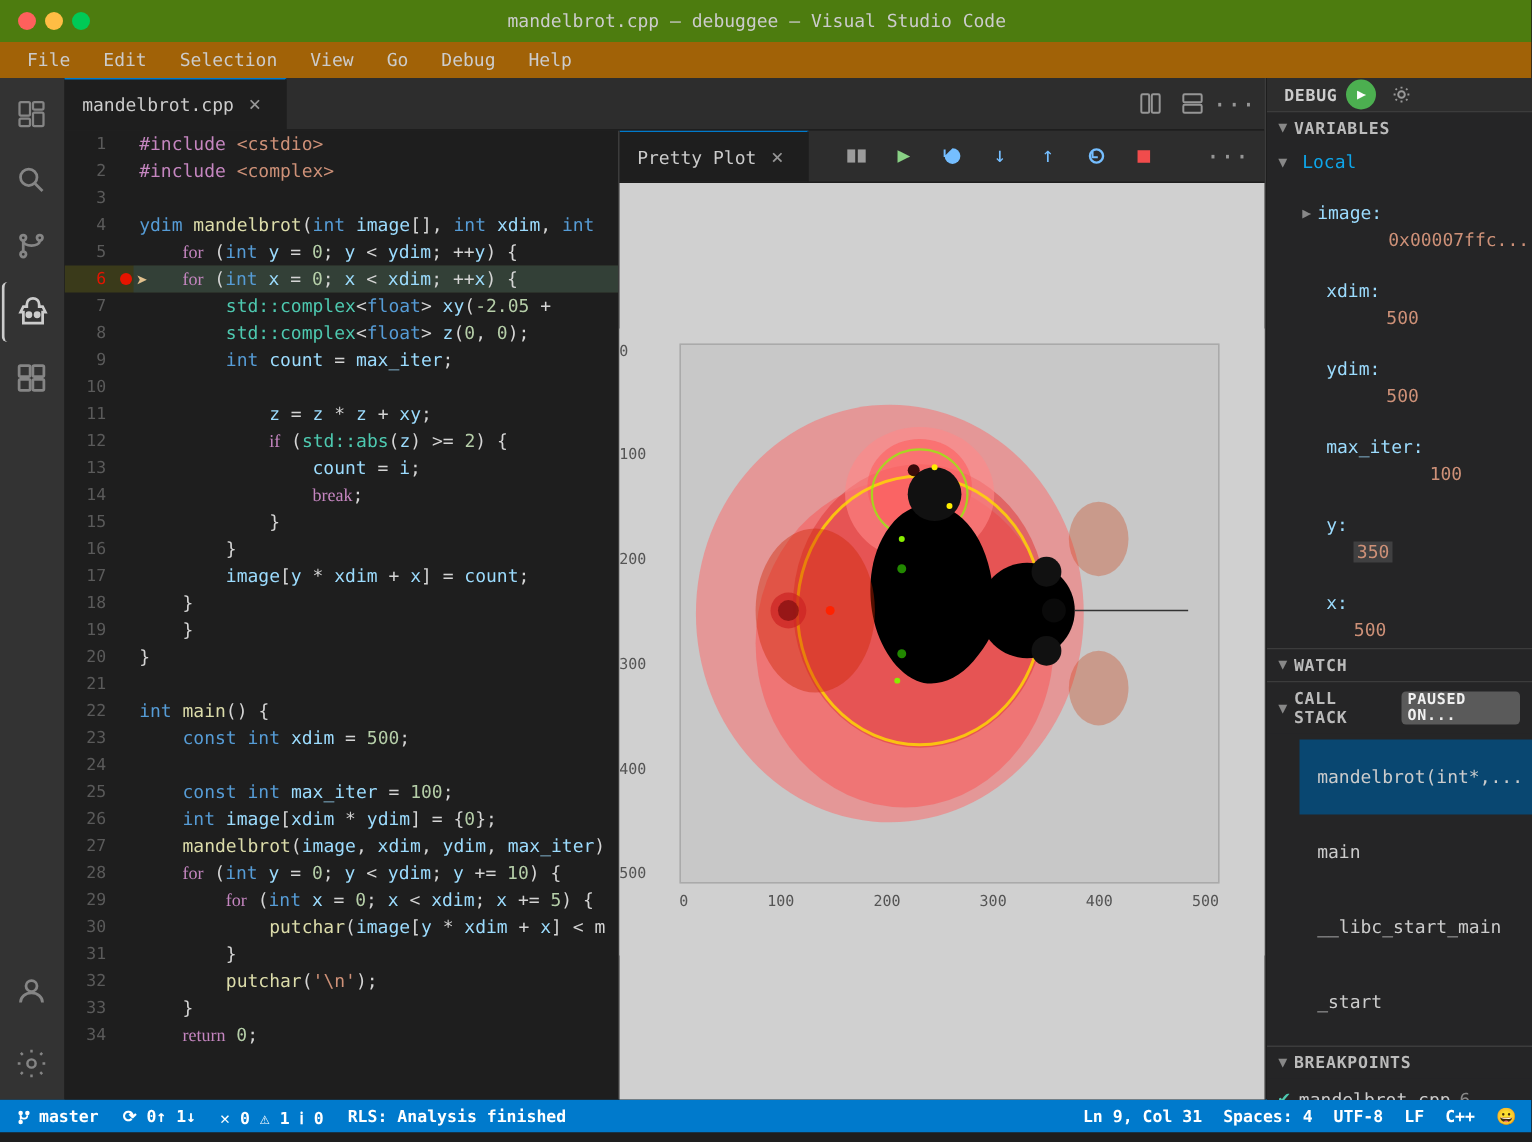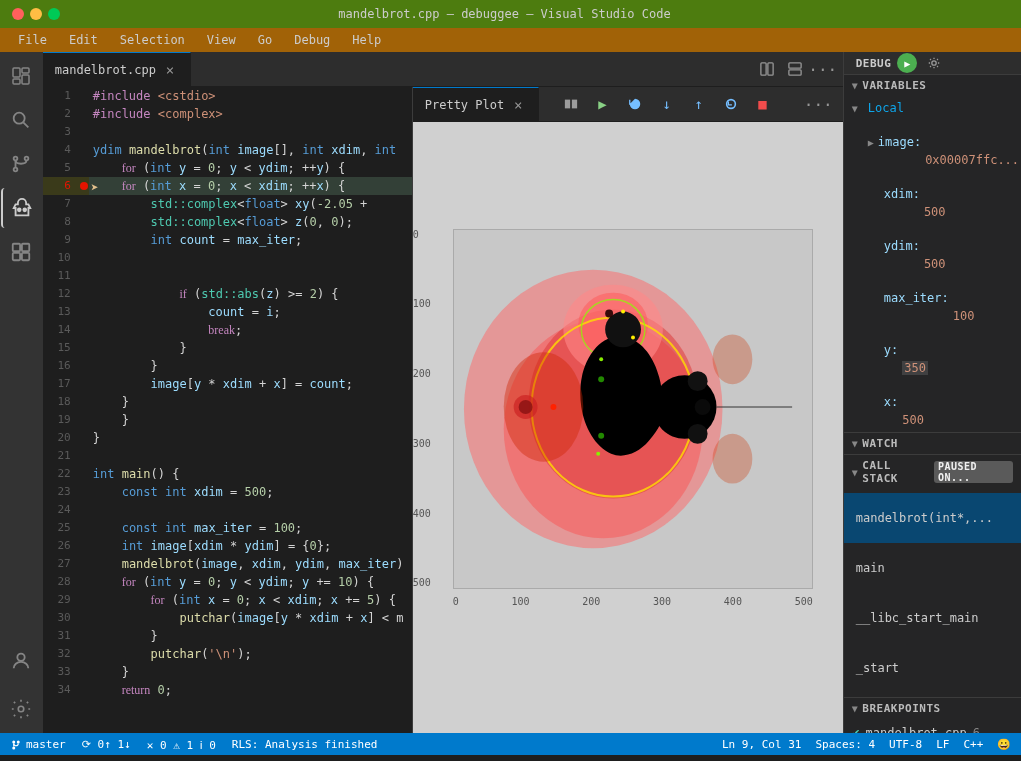--- a/index.html
+++ b/index.html
@@ -289,20 +289,21 @@
     .var-name { color: #9cdcfe; }
     .var-val { color: #ce9178; margin-top: 36px; }
     .var-val.highlight { color: #ce9178; background: #ffffff20; padding: 0 2px; }
     .expand-arrow { color: #888; font-size: 10px; width: 12px; }
 
     .call-row {
       padding: 18px 12px;
       font-size: 12px;
       color: #cccccc;
       cursor: pointer;
+      margin-left: 22px;
     }
     .call-row.active { background: #094771; }
     .paused-badge {
       font-size: 10px;
       color: #f0f0f0;
       background: #5a5a5a;
       padding: 0 4px;
       border-radius: 3px;
       margin-left: 4px;
     }
@@ -324,21 +325,21 @@
       height: 22px;
       background: #007acc;
       display: flex;
       align-items: center;
       padding: 0 10px;
       font-size: 11px;
       color: white;
       gap: 16px;
       flex-shrink: 0;
     }
-    .status-item { display: flex; align-items: flex-end; gap: 4px; cursor: pointer; }
+    .status-item { display: flex; align-items: flex-end; gap: 4px; cursor: pointer; font-weight: bold; }
     .status-right { margin-left: auto; display: flex; gap: 14px; }
 
     
     #top-debug-bar {
       height: 35px;
       background: #2d2d2d;
       display: flex;
       align-items: center;
       gap: 6px;
       padding: 0 12px;
@@ -535,20 +536,21 @@
         </div>
 
         <div class="code-line">
           <span class="line-num">10</span>
           <span class="breakpoint-dot"></span>
         </div>
 
         <div class="code-line">
           <span class="line-num">11</span>
           <span class="breakpoint-dot"></span>
+          <span class="code-content">            <span class="var">z</span> = <span class="var">z</span> * <span class="var">z</span> + <span class="var">xy</span>;</span>
         </div>
 
         <div class="code-line">
           <span class="line-num">12</span>
           <span class="breakpoint-dot"></span>
           <span class="code-content">            <span class="kw2">if</span> (<span class="type">std::abs</span>(<span class="var">z</span>) &gt;= <span class="num">2</span>) {</span>
         </div>
 
         <div class="code-line">
           <span class="line-num">13</span>

